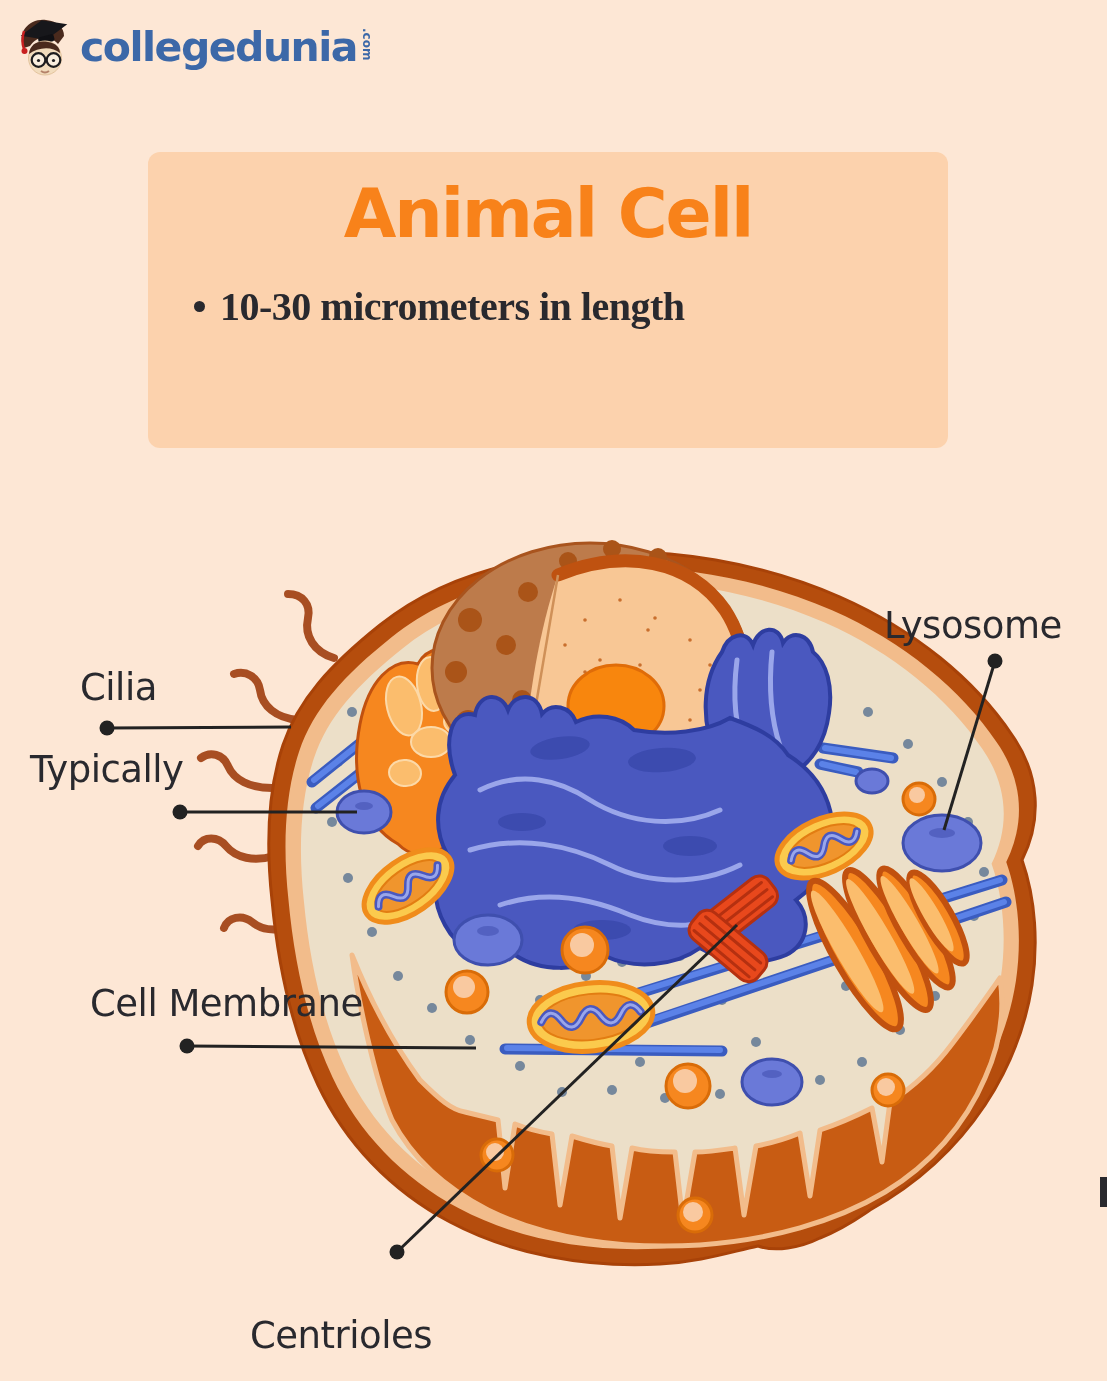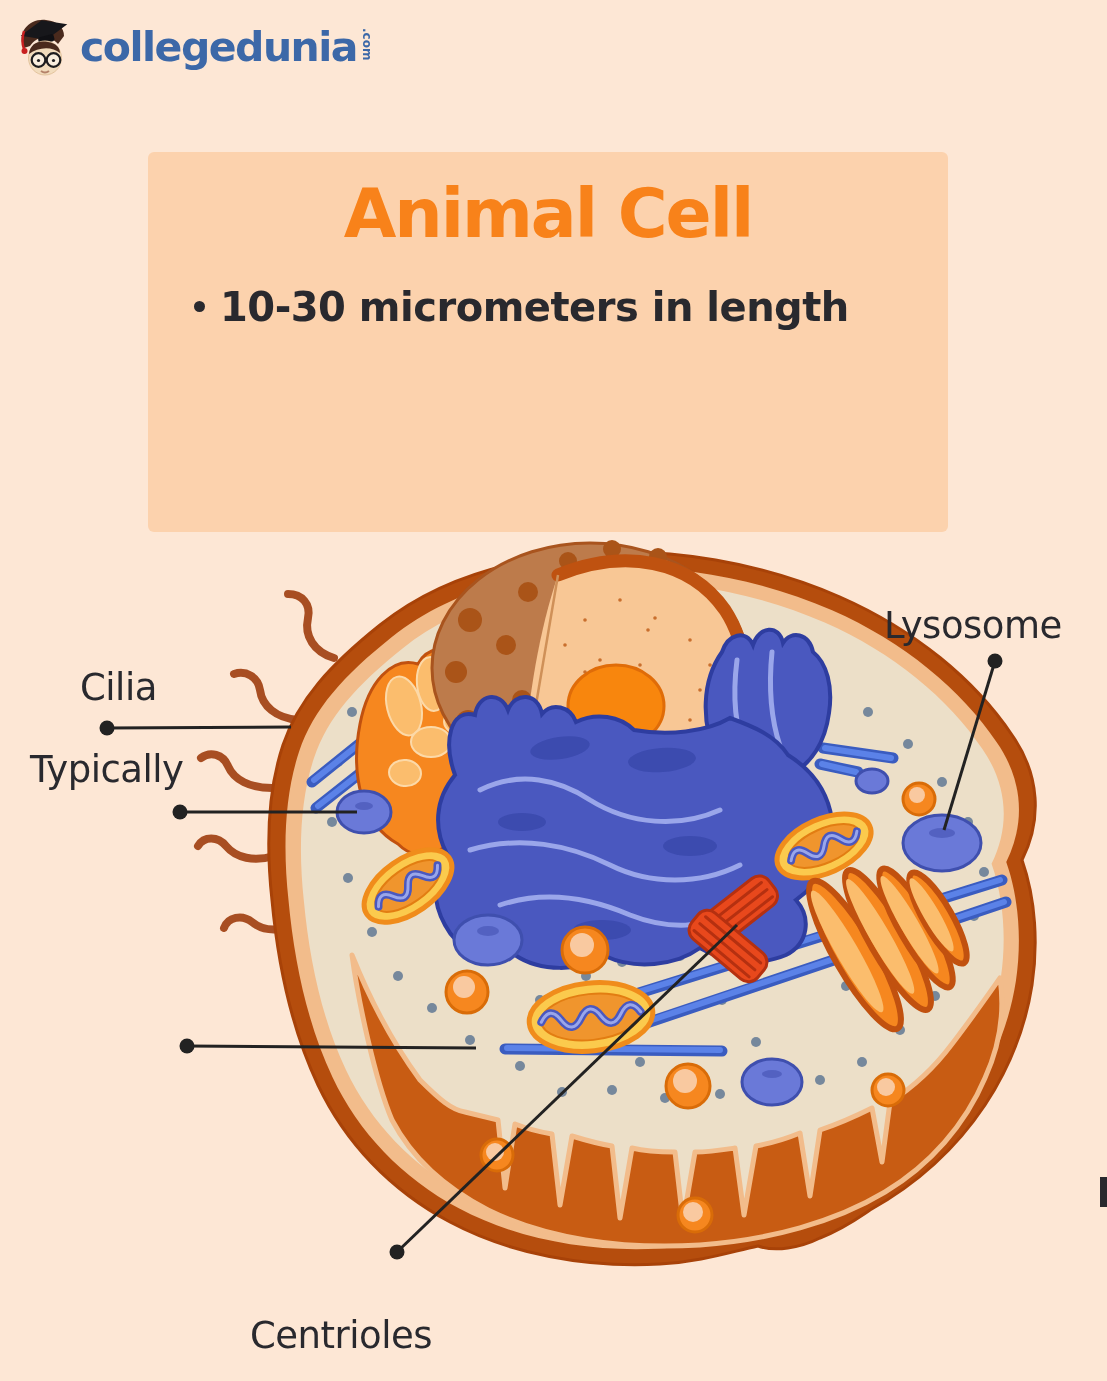--- a/index.html
+++ b/index.html
@@ -19,25 +19,25 @@
   html,body{margin:0;padding:0;}
   body{background:var(--bg);}
   .page{position:relative;width:1107px;height:1381px;background:var(--bg);overflow:hidden;
         font-family:"DejaVu Sans","Liberation Sans",sans-serif;}
   
   .logo{position:absolute;left:14px;top:14px;display:flex;align-items:center;gap:4px;}
   .brand{font-size:41px;font-weight:700;color:var(--logo-blue);letter-spacing:-1.5px;line-height:1;}
   .tld{writing-mode:vertical-rl;font-size:12px;font-weight:700;color:var(--logo-blue);letter-spacing:0;
        line-height:1;margin-top:6px;height:44px;}
   
-  .info-card{position:absolute;left:148px;top:152px;width:800px;height:380px;
-             background:var(--card);border-radius:6px;}
+  .info-card{position:absolute;left:148px;top:152px;width:800px;height:296px;
+             background:var(--card);border-radius:12px;}
   .info-card h1{margin:26px 0 0 0;text-align:center;font-size:68px;font-weight:700;
                 letter-spacing:-2px;color:var(--title-orange);line-height:1.05;}
-  .info-card ul{list-style:none;margin:26px 0 0 36px;padding:0;width:730px;}
+  .info-card ul{list-style:none;margin:26px 0 0 36px;padding:0;width:730px;font-family:Liberation Serif, serif;}
   .info-card li{position:relative;padding-left:72px;text-indent:-36px;white-space:pre-line;
                 font-size:40px;font-weight:700;letter-spacing:-0.5px;color:var(--ink);
                 line-height:1.6;margin-bottom:10px;}
   .info-card li::before{content:"";position:absolute;left:10px;top:26px;width:11px;height:11px;
                 border-radius:50%;background:var(--ink);}
   
   .diagram-label{position:absolute;font-size:37px;font-weight:400;letter-spacing:-0.5px;
                  color:var(--ink);line-height:1.1;white-space:nowrap;}
   .label-fragment{position:absolute;left:1100px;top:1177px;width:7px;height:30px;background:var(--ink);}
   
@@ -377,17 +377,18 @@
         <circle class="leader-dot" cx="397" cy="1252" r="7.5"></circle>
     </g>
     <g>
       <line class="leader" x1="995" y1="661" x2="944" y2="830"></line>
         <circle class="leader-dot" cx="995" cy="661" r="7.5"></circle>
     </g>
   </svg>
 
   <div class="diagram-label" style="left:80px;top:668px;">Cilia</div>
   <div class="diagram-label" style="left:30px;top:750px;">Typically</div>
+  <div class="diagram-label" style="left:90px;top:984px;">Cell Membrane</div>
   <div class="diagram-label" style="left:250px;top:1316px;">Centrioles</div>
   <div class="diagram-label" style="left:884px;top:606px;">Lysosome</div>
   <div class="label-fragment"></div>
 
 </div>
 
 </body></html>

